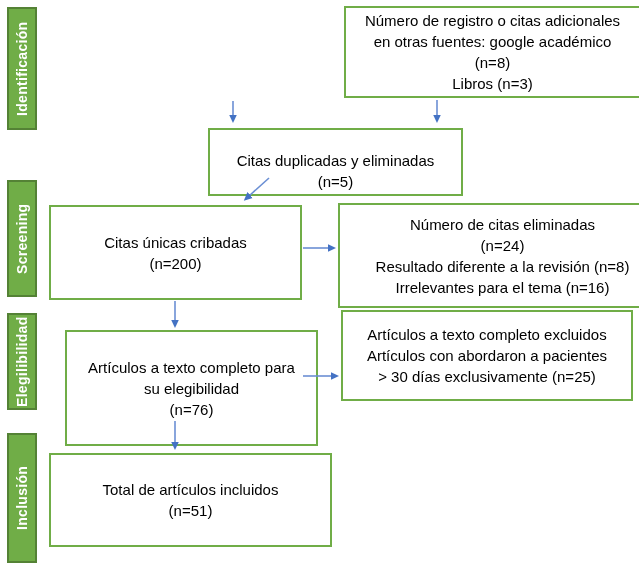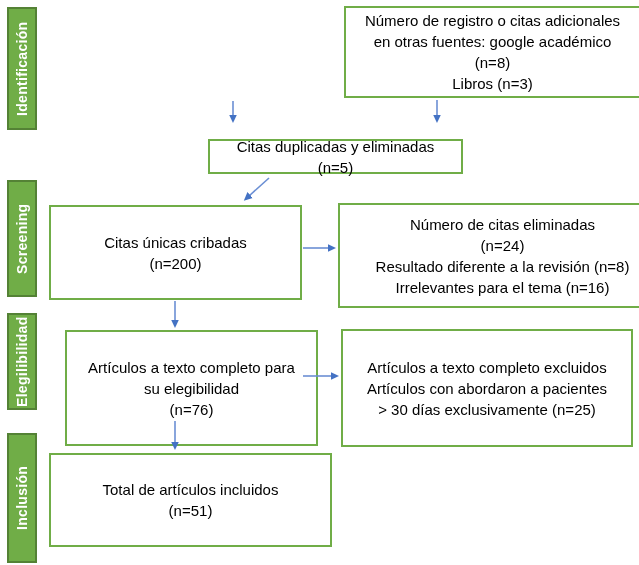--- a/index.html
+++ b/index.html
@@ -38,25 +38,25 @@
     display:flex; align-items:center; justify-content:center;
     text-align:center;
     color:#000000;
     font-size:15px;
     line-height:21px;
   }
   .fbox .box-text { white-space:pre-line; padding:2px 4px; }
 
   .box-identified        { left:49px;  top:7px;   width:253px; height:92px;  }
   .box-additional        { left:344px; top:6px;   width:297px; height:92px;  }
-  .box-duplicates        { left:208px; top:139px; width:255px; height:35px;  }
+  .box-duplicates        { left:208px; top:128px; width:255px; height:68px;align-items:flex-end;  }
   .box-screened          { left:49px;  top:205px; width:253px; height:95px;  }
   .box-screen-excluded   { left:338px; top:203px; width:329px; height:105px; }
   .box-fulltext          { left:65px;  top:330px; width:253px; height:116px;  }
-  .box-fulltext-excluded { left:341px; top:329px; width:292px; height:118px;  }
+  .box-fulltext-excluded { left:341px; top:310px; width:292px; height:91px;  }
   .box-included          { left:49px;  top:453px; width:283px; height:94px;  }
 
   .arrows {
     position:absolute; left:0; top:0; width:639px; height:565px;
     pointer-events:none;
   }
   .arrows line { stroke:#6b8fd4; stroke-width:1.6; }
 </style>
 </head>
 <body>

